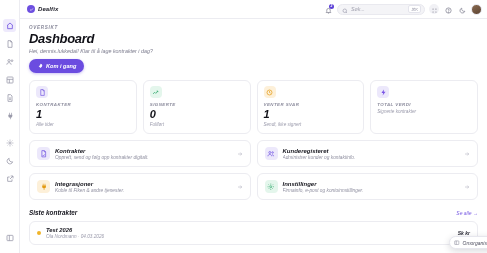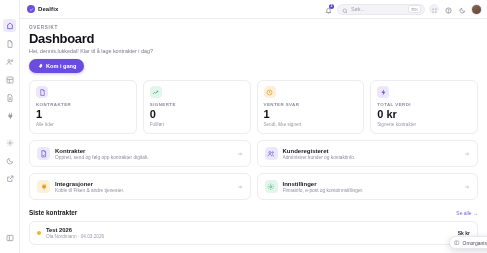--- a/index.html
+++ b/index.html
@@ -3,21 +3,21 @@
 <meta charset="utf-8">
 <style>
   * { box-sizing: border-box; margin: 0; padding: 0; }
   html, body {
     width: 487px; height: 253px;
     overflow: hidden;
     background: #ffffff;
     font-family: "Liberation Sans", sans-serif;
     -webkit-font-smoothing: antialiased;
   }
-  .app { position: relative; width: 487px; height: 253px; display: flex; background:#ffffff; }
+  .app { position: relative; width: 487px; height: 253px; display: flex; background:#ffffff;font-style:italic; }
 
   
   .sidebar {
     width: 20px; height: 253px;
     background: #ffffff;
     border-right: 1px solid #ececf1;
     display: flex; flex-direction: column; align-items: center;
     padding-top: 19px;
     flex: 0 0 20px;
   }
@@ -408,21 +408,20 @@
           <div class="stat-note">Sendt, ikke signert</div>
         </div>
 
         <div class="stat">
           <div class="stat-ic ic-violet">
             <svg viewBox="0 0 24 24" fill="currentColor">
                 <path d="M13 2L5 14h6l-2 8 10-13h-6z"></path>
               </svg>
           </div>
           <div class="stat-label">TOTAL VERDI</div>
-          <div class="stat-value">0 kr</div>
           <div class="stat-note">Signerte kontrakter</div>
         </div>
 
       </section>
 
       
       <section class="actions">
 
         <div class="action">
           <div class="action-ic ic-indigo">

